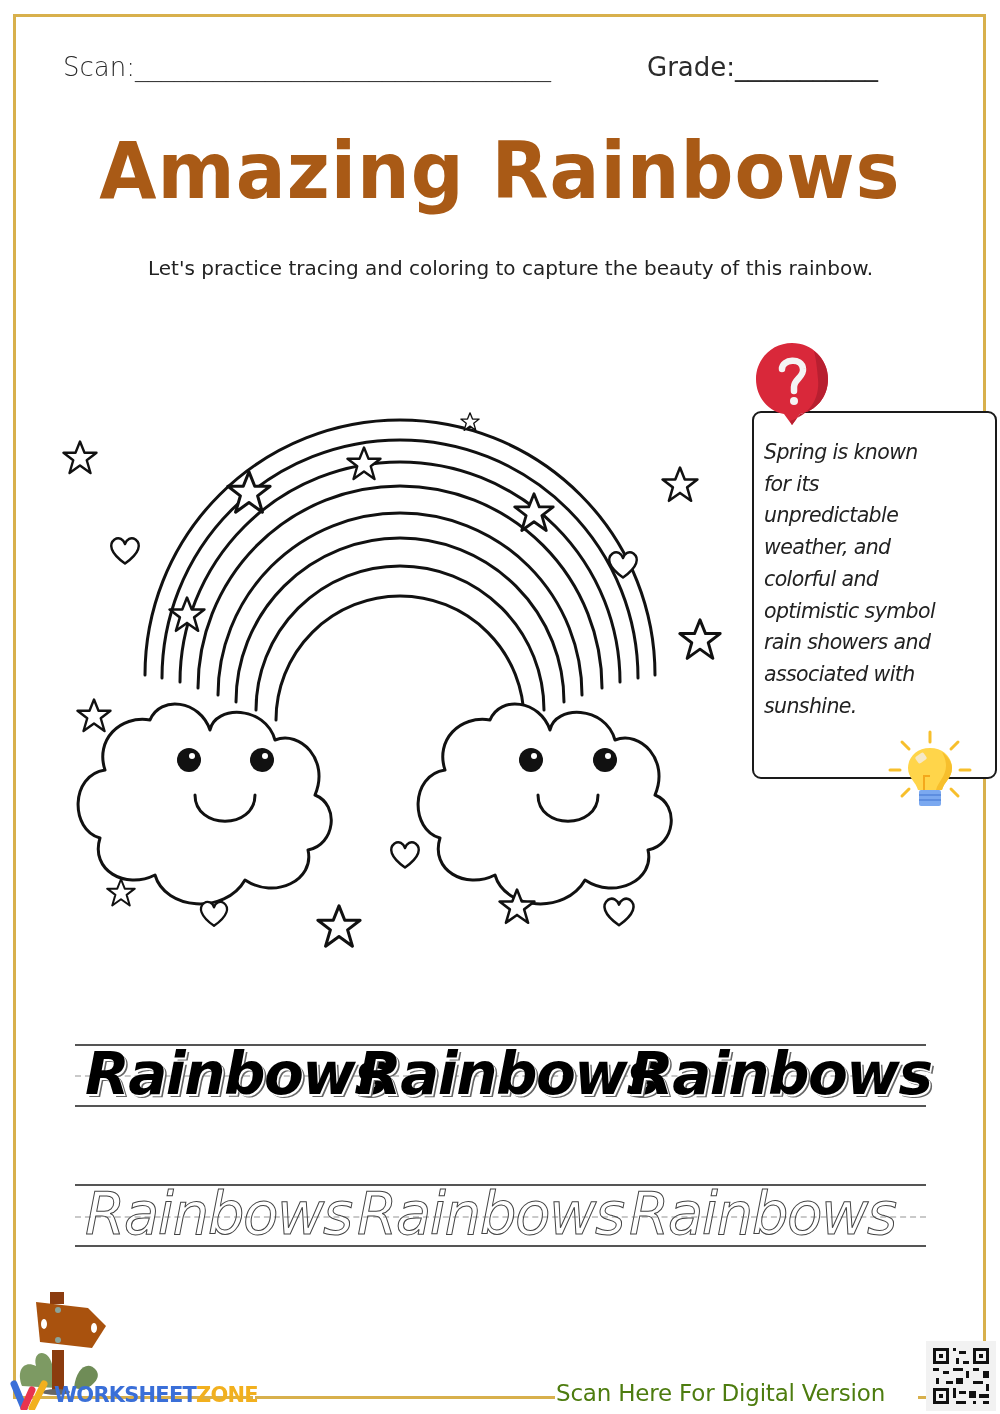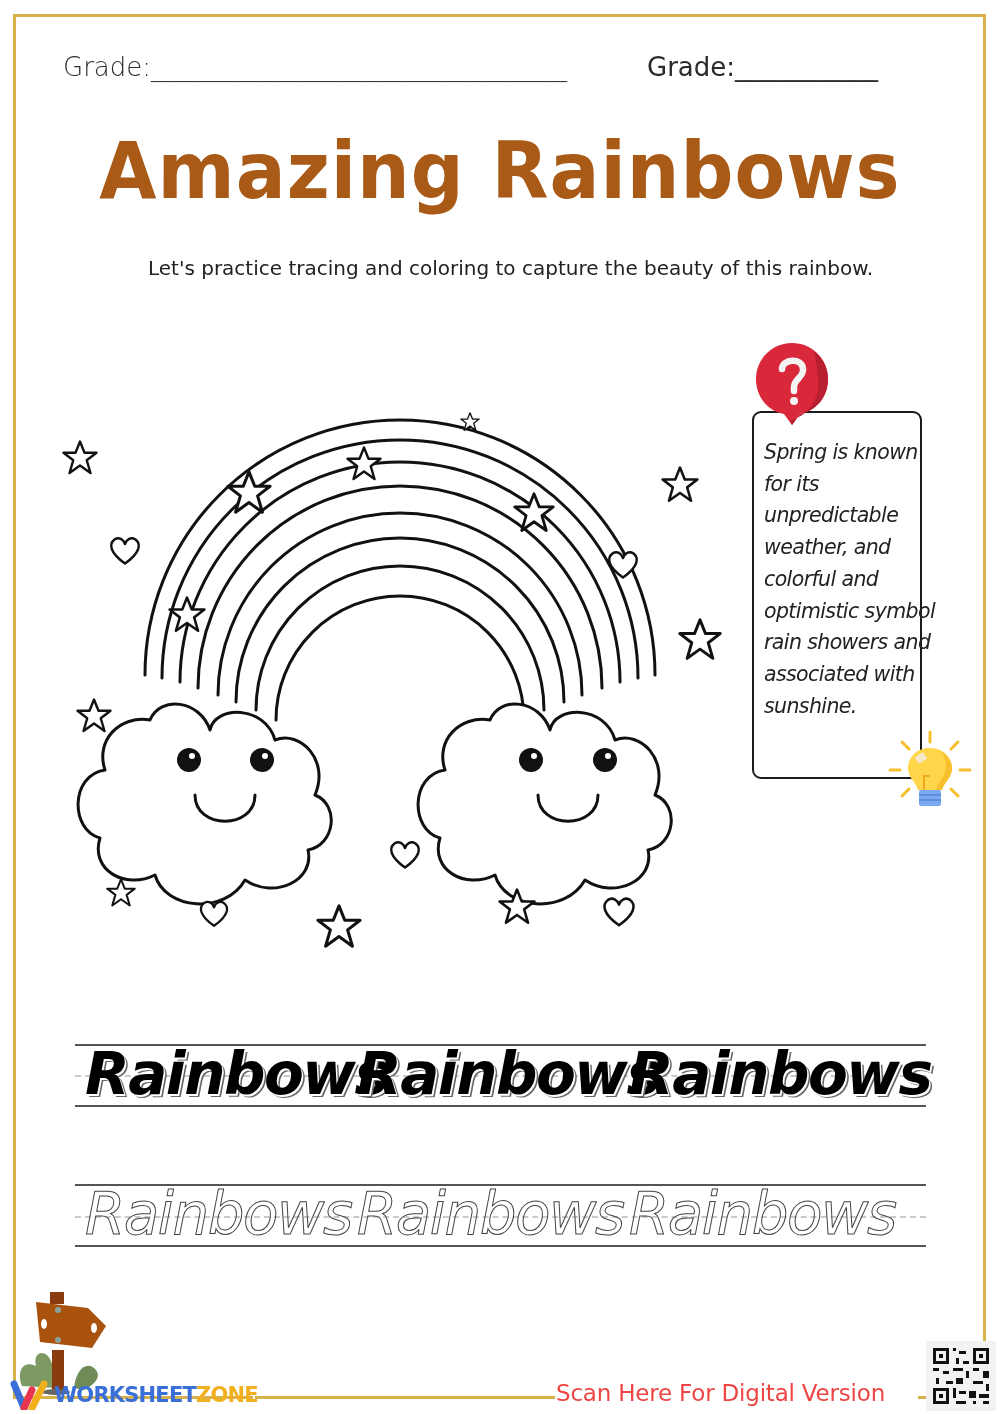--- a/index.html
+++ b/index.html
@@ -11,53 +11,53 @@
 
   .header-line { position: absolute; top: 52px; left: 63px; font-family: "DejaVu Sans", sans-serif; font-size: 26px; color: #2b2b2b; letter-spacing: 0px; white-space: nowrap; font-weight: 300; }
   .header-line span { display: inline-block; }
   .grade-label { position: absolute; left: 647px; top: 52px; font-family: "DejaVu Sans", sans-serif; font-size: 26px; color: #2b2b2b; white-space: nowrap; }
 
   .title { position: absolute; top: 128px; left: 0; width: 1000px; text-align: center; font-family: "DejaVu Sans", sans-serif; font-weight: bold; font-size: 74px; color: #a95a16; letter-spacing: 1px; transform: scaleY(1.05); }
   .subtitle { position: absolute; top: 256px; left: 0; width: 1021px; text-align: center; font-family: "DejaVu Sans", sans-serif; font-size: 20px; color: #222; }
 
   .illustration { position: absolute; left: 50px; top: 410px; width: 680px; height: 550px; }
 
-  .fact-box { position: absolute; left: 752px; top: 411px; width: 170px; height: 368px; border: 2.5px solid #1a1a1a; border-radius: 9px; box-sizing: border-box; background: #fff; }
+  .fact-box { position: absolute; left: 752px; top: 411px; width: 245px; height: 368px; border: 2.5px solid #1a1a1a; border-radius: 9px; box-sizing: border-box; background: #fff; }
   .fact-text { position: absolute; left: 10px; top: 24px; width: 190px; font-family: "DejaVu Sans", sans-serif; font-style: italic; font-size: 20.5px; line-height: 31.7px; color: #222; letter-spacing: -0.6px; }
   .question-badge { position: absolute; left: 754px; top: 341px; width: 76px; height: 86px; }
   .bulb-icon { position: absolute; left: 886px; top: 730px; width: 88px; height: 84px; }
 
   .trace-area { position: absolute; left: 75px; width: 851px; }
   .line-solid { position: absolute; left: 0; width: 851px; height: 2px; background: #555; }
   .line-dash { position: absolute; left: 0; width: 851px; height: 0; border-top: 2px dashed #c9c9c9; }
   .word-row { position: absolute; left: 0; width: 851px; display: flex; }
   .word { font-family: "DejaVu Sans", sans-serif; font-style: italic; font-size: 58px; letter-spacing: -1.5px; width: 272px; margin-right: 0px; white-space: nowrap; }
   .word.solid { color: #000; font-weight: bold; text-shadow: 1.5px 1.5px 0 #fff, 3px 3px 0 #666; }
   .word.dotted { color: transparent; -webkit-text-stroke: 1px #444; font-weight: normal; }
 
   .signpost { position: absolute; left: 14px; top: 1290px; width: 100px; height: 106px; }
   .logo { position: absolute; left: 10px; top: 1377px; height: 36px; display: flex; align-items: center; }
   .logo-mark { width: 44px; height: 30px; }
   .logo-text { font-family: "DejaVu Sans", sans-serif; font-weight: bold; font-size: 21px; letter-spacing: -0.8px; margin-left: 0; }
   .logo-text .w1 { color: #3a6fd8; }
   .logo-text .w2 { color: #f2b01e; }
 
-  .scan-text { position: absolute; left: 556px; top: 1380px; font-family: "DejaVu Sans", sans-serif; font-size: 23px; color: #ef4444; white-space: nowrap; letter-spacing: -0.2px; }
+  .scan-text { position: absolute; left: 556px; top: 1380px; font-family: "DejaVu Sans", sans-serif; font-size: 23px; color: #4d7c0f; white-space: nowrap; letter-spacing: -0.2px; }
   .qr { position: absolute; left: 926px; top: 1341px; width: 70px; height: 70px; background: #f2f2f2; }
 </style>
 </head>
 <body>
 
 <div class="frame"></div>
 <div class="frame-bottom-left"></div>
 <div class="frame-bottom-mid"></div>
 <div class="frame-bottom-right"></div>
 
 <div class="header-line">
-  <span>Grade:________________________________</span>
+  <span>Scan:________________________________</span>
 </div>
 <div class="grade-label">
   <span>Grade:___________</span>
 </div>
 
 <div class="title">Amazing Rainbows</div>
 <div class="subtitle">Let's practice tracing and coloring to capture the beauty of this rainbow.</div>
 
 <svg class="illustration" viewBox="0 0 680 550" fill="none" stroke="#111" stroke-width="3" stroke-linejoin="round" stroke-linecap="round">
   <defs>

